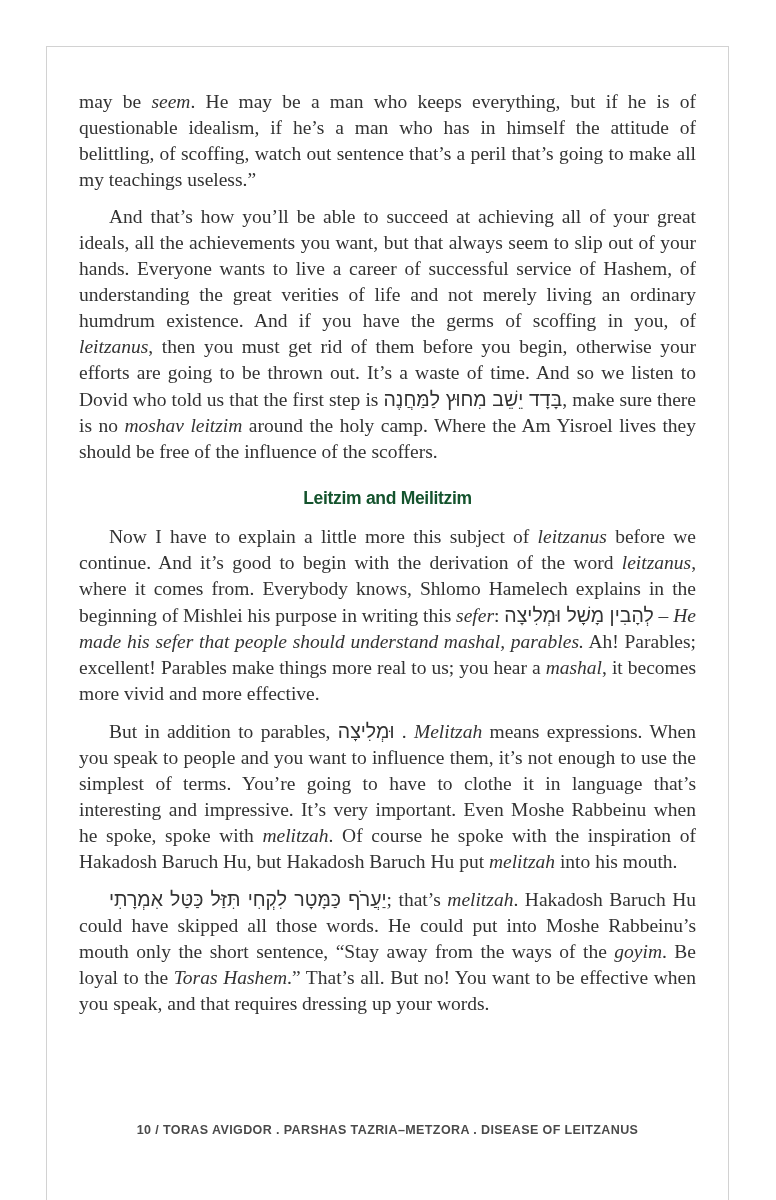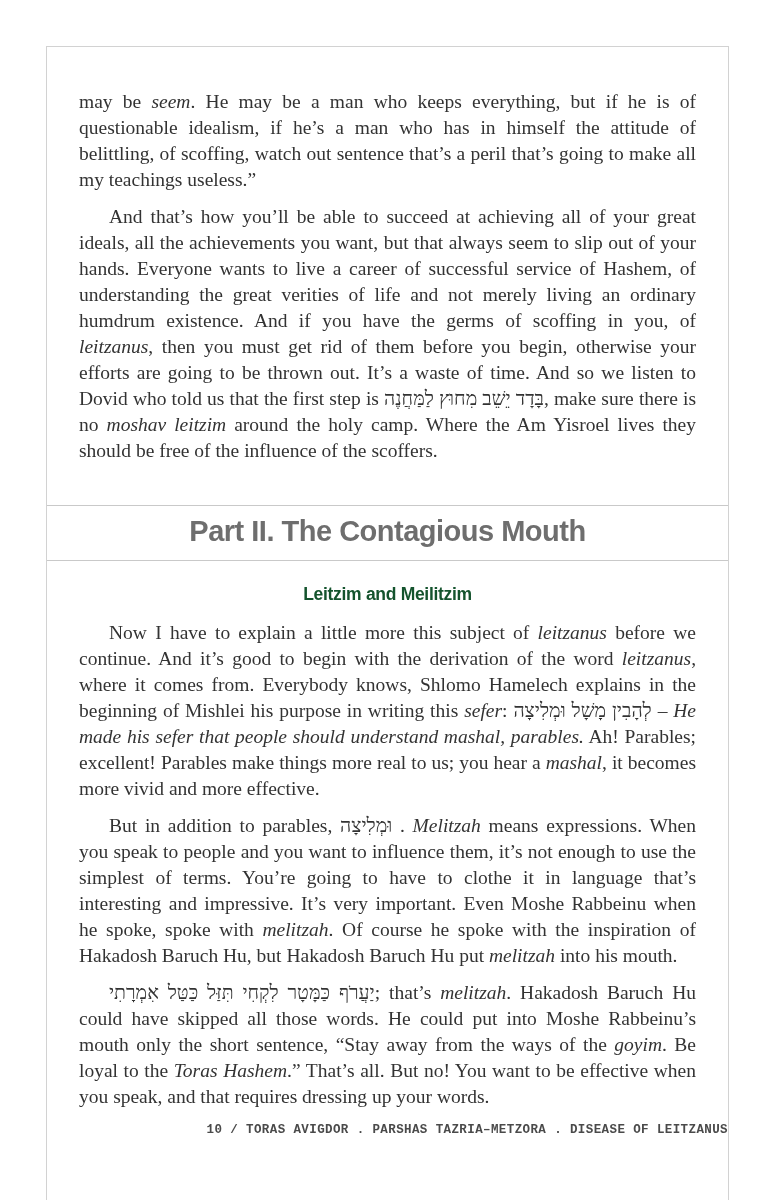--- a/index.html
+++ b/index.html
@@ -22,21 +22,21 @@
     color: #333333;
     font-size: 19.5px;
     line-height: 26px;
     text-align: justify;
   }
   .content-top { padding-top: 42px; }
   .content p { margin: 0 0 11px 0; }
   .content p.indent { text-indent: 30px; }
   .run-italic { font-style: italic; }
   .run-hebrew {
-    font-family: Liberation Serif, serif;
+    font-family: Liberation Sans, sans-serif;
     direction: rtl;
     unicode-bidi: isolate;
   }
   .section-band {
     margin-top: 41px;
     border-top: 1px solid #c9c9c9;
     border-bottom: 1px solid #c9c9c9;
     padding: 9px 0 12px 0;
     text-align: center;
   }
@@ -52,41 +52,38 @@
     text-align: center;
     font-family: "Liberation Sans", sans-serif;
     font-weight: bold;
     font-size: 17.5px;
     letter-spacing: -0.3px;
     color: #14532d;
   }
   .footer {
     position: absolute;
     top: 1076px; left: 0; right: 0;
-    text-align: right;
-    font-family: Liberation Mono, monospace;
+    text-align: center;
+    font-family: Liberation Sans, sans-serif;
     font-weight: bold;
     font-size: 12.5px;
     letter-spacing: 0.4px;
     color: #4a4a4a;
   }
 </style>
 </head>
 <body>
 
 <div class="page">
 
   <div class="content content-top">
     <p><span>may be </span><span class="run-italic">seem</span><span>. He may be a man who keeps everything, but if he is of questionable idealism, if he’s a man who has in himself the attitude of belittling, of scoffing, watch out sentence that’s a peril that’s going to make all my teachings useless.”</span></p>
     <p class="indent"><span>And that’s how you’ll be able to succeed at achieving all of your great ideals, all the achievements you want, but that always seem to slip out of your hands. Everyone wants to live a career of successful service of Hashem, of understanding the great verities of life and not merely living an ordinary humdrum existence. And if you have the germs of scoffing in you, of </span><span class="run-italic">leitzanus</span><span>, then you must get rid of them before you begin, otherwise your efforts are going to be thrown out. It’s a waste of time. And so we listen to Dovid who told us that the first step is </span><span class="run-hebrew">בָּדָד יֵשֵׁב מִחוּץ לַמַּחֲנֶה</span><span>, make sure there is no </span><span class="run-italic">moshav leitzim</span><span> around the holy camp. Where the Am Yisroel lives they should be free of the influence of the scoffers.</span></p>
   </div>
 
-  <div class="section-band">
-    <span class="section-title">Part II. The Contagious Mouth</span>
-  </div>
 
   <div class="content content-bottom">
     <div class="subheading">Leitzim and Meilitzim</div>
     <p class="indent"><span>Now I have to explain a little more this subject of </span><span class="run-italic">leitzanus</span><span> before we continue. And it’s good to begin with the derivation of the word </span><span class="run-italic">leitzanus</span><span>, where it comes from. Everybody knows, Shlomo Hamelech explains in the beginning of Mishlei his purpose in writing this </span><span class="run-italic">sefer</span><span>: </span><span class="run-hebrew">לְהָבִין מָשָׁל וּמְלִיצָה</span><span> – </span><span class="run-italic">He made his sefer that people should understand mashal, parables.</span><span> Ah! Parables; excellent! Parables make things more real to us; you hear a </span><span class="run-italic">mashal</span><span>, it becomes more vivid and more effective.</span></p>
     <p class="indent"><span>But in addition to parables, </span><span class="run-hebrew">וּמְלִיצָה</span><span> . </span><span class="run-italic">Melitzah</span><span> means expressions. When you speak to people and you want to influence them, it’s not enough to use the simplest of terms. You’re going to have to clothe it in language that’s interesting and impressive. It’s very important. Even Moshe Rabbeinu when he spoke, spoke with </span><span class="run-italic">melitzah</span><span>. Of course he spoke with the inspiration of Hakadosh Baruch Hu, but Hakadosh Baruch Hu put </span><span class="run-italic">melitzah</span><span> into his mouth.</span></p>
     <p class="indent"><span class="run-hebrew">יַעֲרֹף כַּמָּטָר לִקְחִי תִּזַּל כַּטַּל אִמְרָתִי</span><span>; that’s </span><span class="run-italic">melitzah</span><span>. Hakadosh Baruch Hu could have skipped all those words. He could put into Moshe Rabbeinu’s mouth only the short sentence, “Stay away from the ways of the </span><span class="run-italic">goyim</span><span>. Be loyal to the </span><span class="run-italic">Toras Hashem</span><span>.” That’s all. But no! You want to be effective when you speak, and that requires dressing up your words.</span></p>
   </div>
 
   <div class="footer">10 / TORAS AVIGDOR . PARSHAS TAZRIA–METZORA . DISEASE OF LEITZANUS</div>
 

